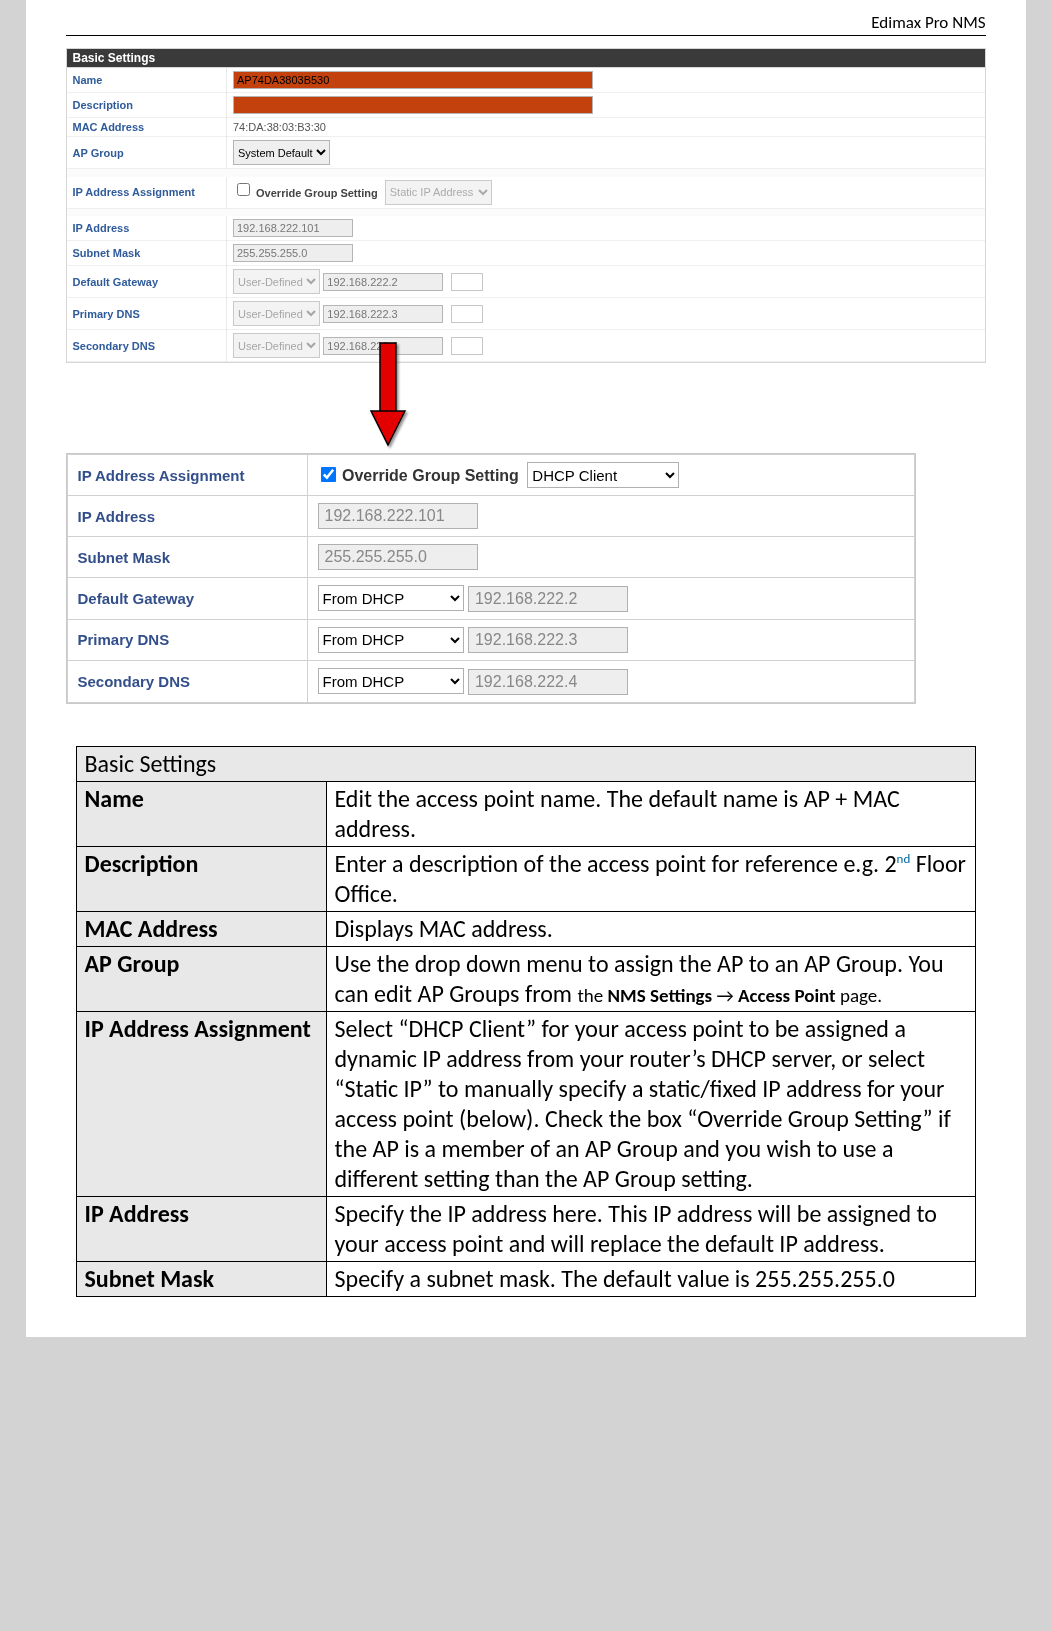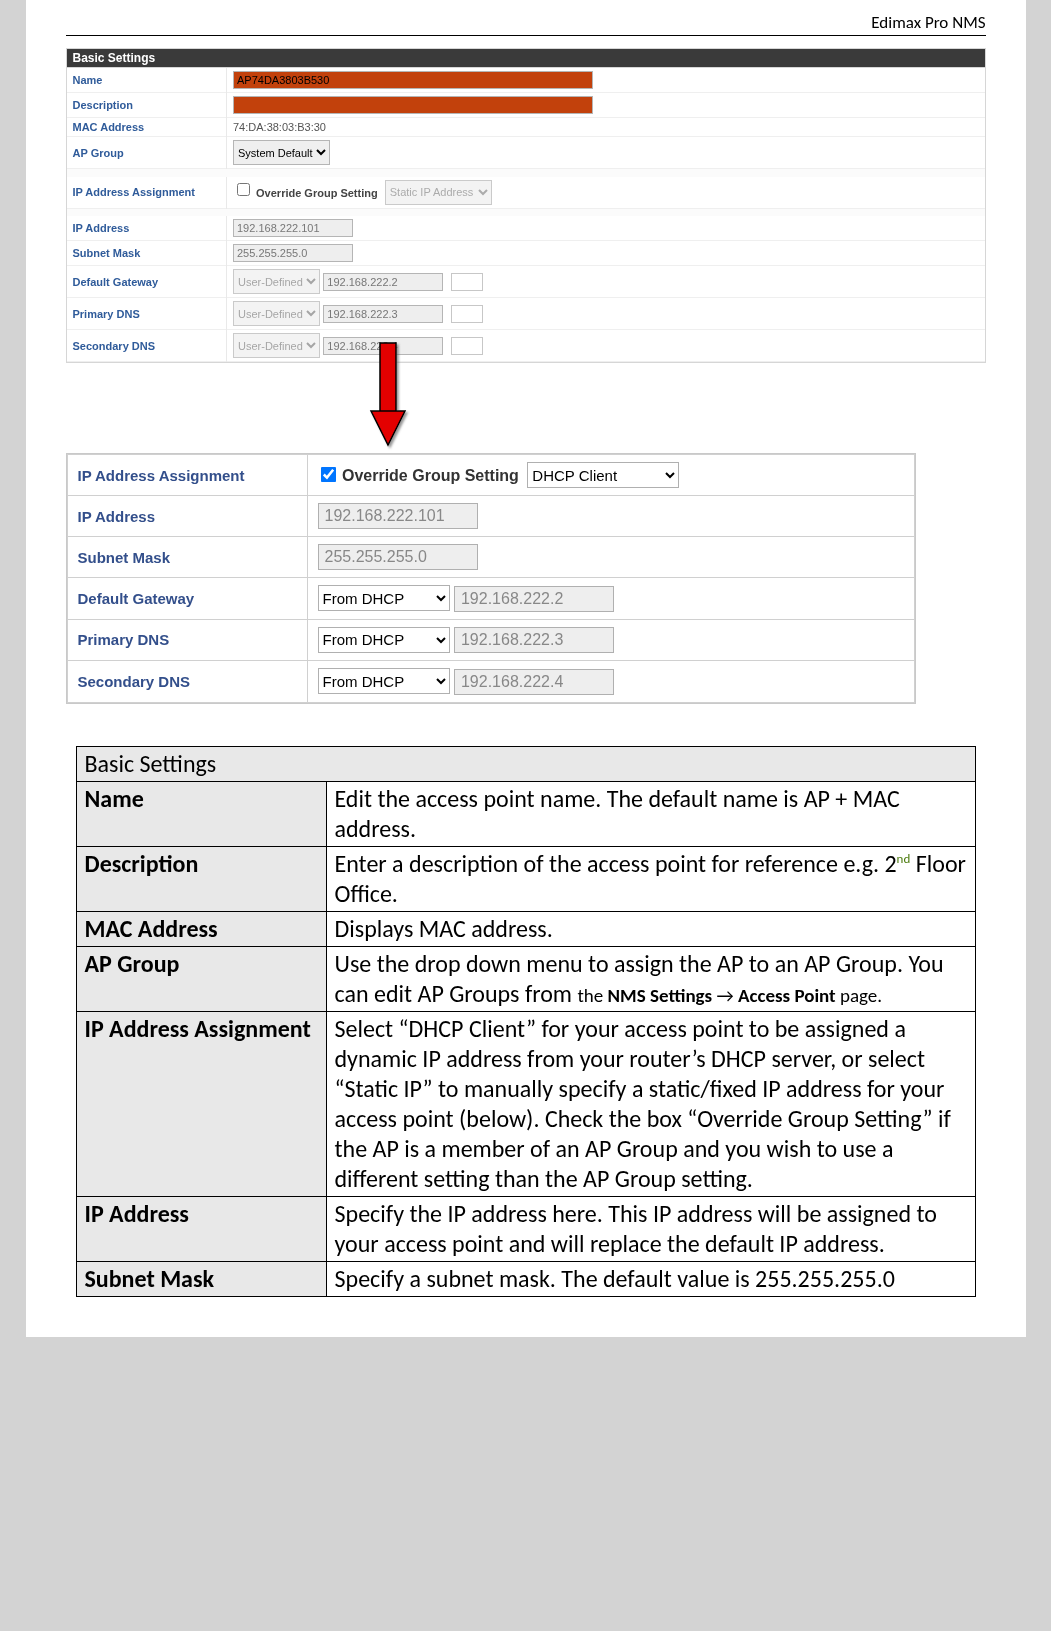--- a/index.html
+++ b/index.html
@@ -102,21 +102,21 @@
     border: 1px solid #b0b0b0;
     height: 26px;
     width: 160px;
   }
   .p2-input.dis { background: #eee; color: #888; }
   .p2-sel {
     font-size: 15px;
     height: 26px;
     border: 1px solid #b0b0b0;
     background: #fff;
-    width: 132px;
+    width: 146px;
   }
   
   .doc-wrap { margin-top: 42px; padding: 0 10px; }
   .doc-table {
     width: 100%;
     border-collapse: collapse;
     font-family: Calibri, sans-serif;
     font-size: 24px;
     color: #000;
   }
@@ -130,21 +130,21 @@
     background: #e8e8e8;
     font-size: 24px;
   }
   .doc-key {
     background: #e8e8e8;
     font-weight: bold;
     width: 250px;
   }
   .small-bold { font-size: 19px; font-weight: bold; }
   .small { font-size: 19px; }
-  .sup { font-size: 13px; vertical-align: super; color: #4d7c0f; }
+  .sup { font-size: 13px; vertical-align: super; color: #0369a1; }
   .pgnum {
     text-align: center;
     font-family: Calibri, sans-serif;
     font-size: 14px;
     margin-top: 10px;
   }
 </style>
 </head>
 <body>
 

